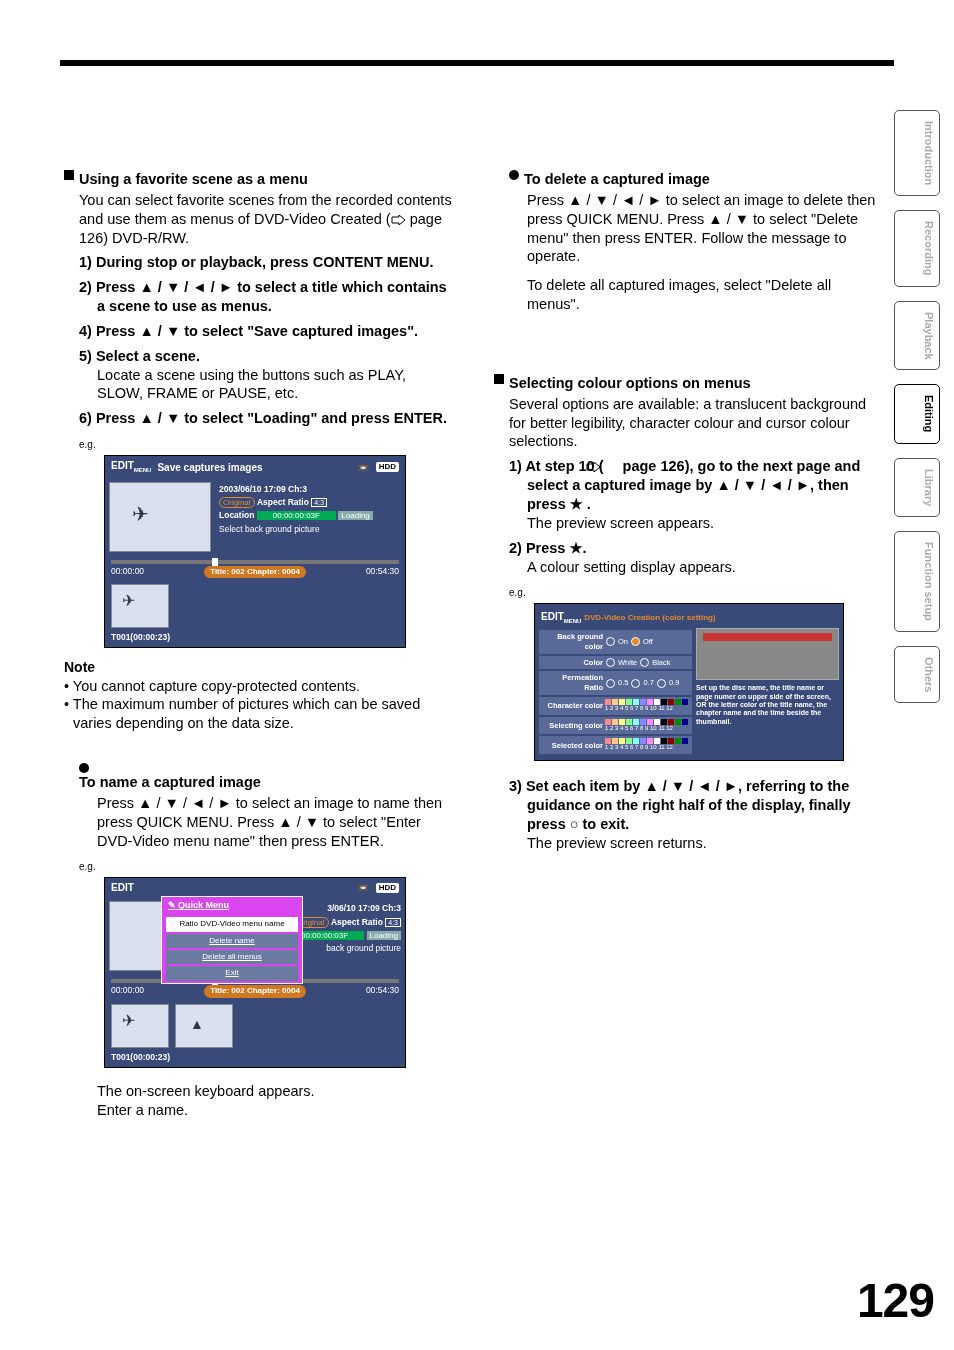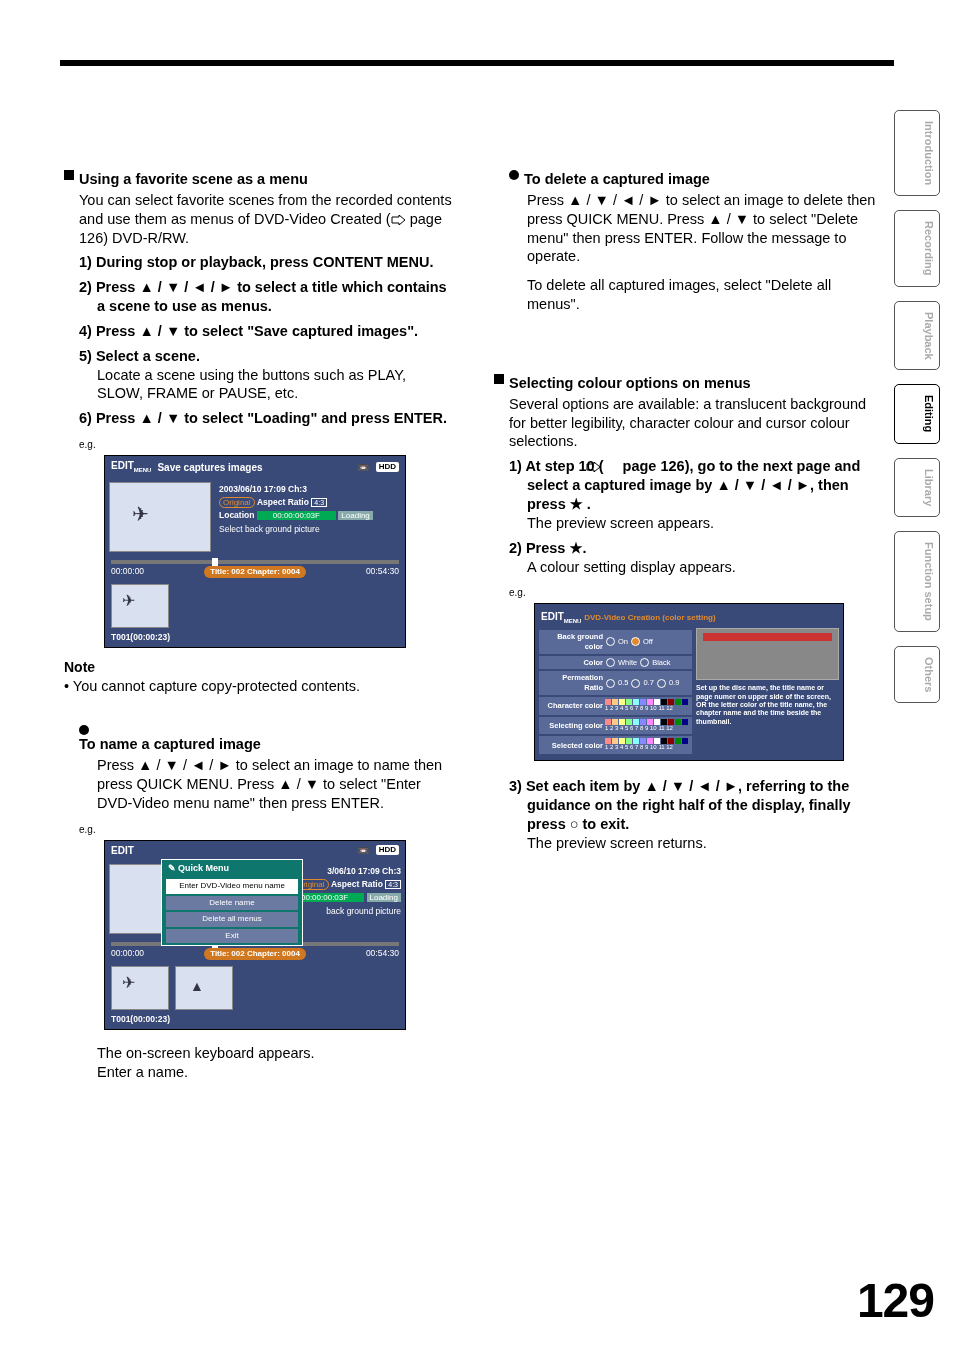--- a/index.html
+++ b/index.html
@@ -88,21 +88,21 @@
   .osd .rpanel .row{margin:2px 0;}
   .osd .rpanel .orange{border:1px solid #e08a2d;color:#e08a2d;padding:0 3px;border-radius:7px;font-size:8px;}
   .osd .rpanel .green{background:#0a5;color:#fff;padding:0 16px;font-size:8px;}
   .osd .rpanel .lightbtn{background:#8aa;color:#fff;padding:0 3px;font-size:8px;}
   .osd .timebar{background:#3a4a78;padding:2px 6px;}
   .osd .timebar .track{height:4px;background:#777;position:relative;margin:2px 0;}
   .osd .timebar .mark{position:absolute;top:-2px;left:35%;width:6px;height:8px;background:#fff;}
   .osd .orangepill{background:#d07820;border-radius:8px;padding:1px 6px;font-weight:bold;font-size:8px;}
   .osd .bottom{display:flex;gap:6px;padding:4px 6px;align-items:flex-start;}
   .osd .cap{border:1px solid #888;color:#fff;font-size:7px;width:56px;height:42px;position:relative;background:#d9e0f0;}
-  .qm-overlay{position:absolute;left:56px;top:18px;width:140px;background:#0f766e;border:1px solid #fff;z-index:5;}
+  .qm-overlay{position:absolute;left:56px;top:18px;width:140px;background:#d946ef;border:1px solid #fff;z-index:5;text-decoration:underline;}
   .qm-overlay .qmh{font-weight:bold;font-size:9px;color:#fff;padding:3px 6px;}
   .qm-overlay .qmi{background:#fff;color:#000;font-size:8px;padding:2px 4px;margin:2px 4px;text-align:center;}
   .qm-overlay .qmi.dark{background:#6a7aa0;color:#fff;}
   .osd2{border:1px solid #000;background:#3a4a78;color:#fff;font-size:8px;margin-top:4px;margin-left:40px;width:300px;padding:4px;}
   .osd2 .titlebar{font-weight:bold;font-size:10px;padding:2px;}
   .osd2 .grid{display:flex;gap:4px;}
   .osd2 .left{flex:0 0 150px;}
   .osd2 .left .row{background:#5a6a98;margin:2px 0;padding:2px 4px;display:flex;align-items:center;gap:2px;font-size:7.5px;}
   .osd2 .left .row .lab{width:60px;text-align:right;font-weight:bold;}
   .osd2 .left .row .sw{width:6px;height:6px;display:inline-block;}
@@ -186,39 +186,40 @@
       <div class="bottom">
         <div class="cap">
             <span style="position:absolute;left:10px;top:6px;font-size:16px;color:#334;">✈</span>
           </div>
       </div>
       <div style="padding:0 6px 4px 6px;font-weight:bold;">T001(00:00:23)</div>
     </div>
 
     <div class="note-h">Note</div>
     <div class="note-li">• You cannot capture copy-protected contents.</div>
+    <div class="note-li">• The maximum number of pictures which can be saved varies depending on the data size.</div>
 
     <div style="margin-top:30px;margin-left:15px;flex-direction:column;" class="h-heading">
       <span class="bullet-dot"></span>
       <span>To name a captured image</span>
     </div>
     <div class="sub-ind">Press ▲ / ▼ / ◄ / ► to select an image to name then press QUICK MENU. Press ▲ / ▼ to select "Enter DVD-Video menu name" then press ENTER.</div>
 
     <div style="margin-top:10px;margin-left:15px;" class="fig-caption">e.g.</div>
 
     <div class="osd" style="position:relative;">
       <div class="titlebar tb-flex">
         <span><b>EDIT</b></span>
         <span style="flex:1;"></span>
         <span>📼</span>
         <span class="pill">HDD</span>
       </div>
       <div class="qm-overlay">
         <div class="qmh"><span>✎</span>&nbsp;<span>Quick Menu</span></div>
-        <div class="qmi">Enter DVD-Video menu name</div>
+        <div class="qmi">Ratio DVD-Video menu name</div>
         <div class="qmi dark">Delete name</div>
         <div class="qmi dark">Delete all menus</div>
         <div class="qmi dark">Exit</div>
       </div>
       <div class="mid">
         <div class="thumb"></div>
         <div class="rpanel">
           <div class="row" style="font-weight:bold;text-align:right;">3/06/10  17:09  Ch:3</div>
           <div class="row" style="text-align:right;"><span class="orange">Original</span> <b>Aspect Ratio</b> <span class="ratiobox">4:3</span></div>
           <div class="row" style="text-align:right;"><b>ation</b> <span class="green">00:00:00:03F</span> <span class="lightbtn">Loading</span></div>

